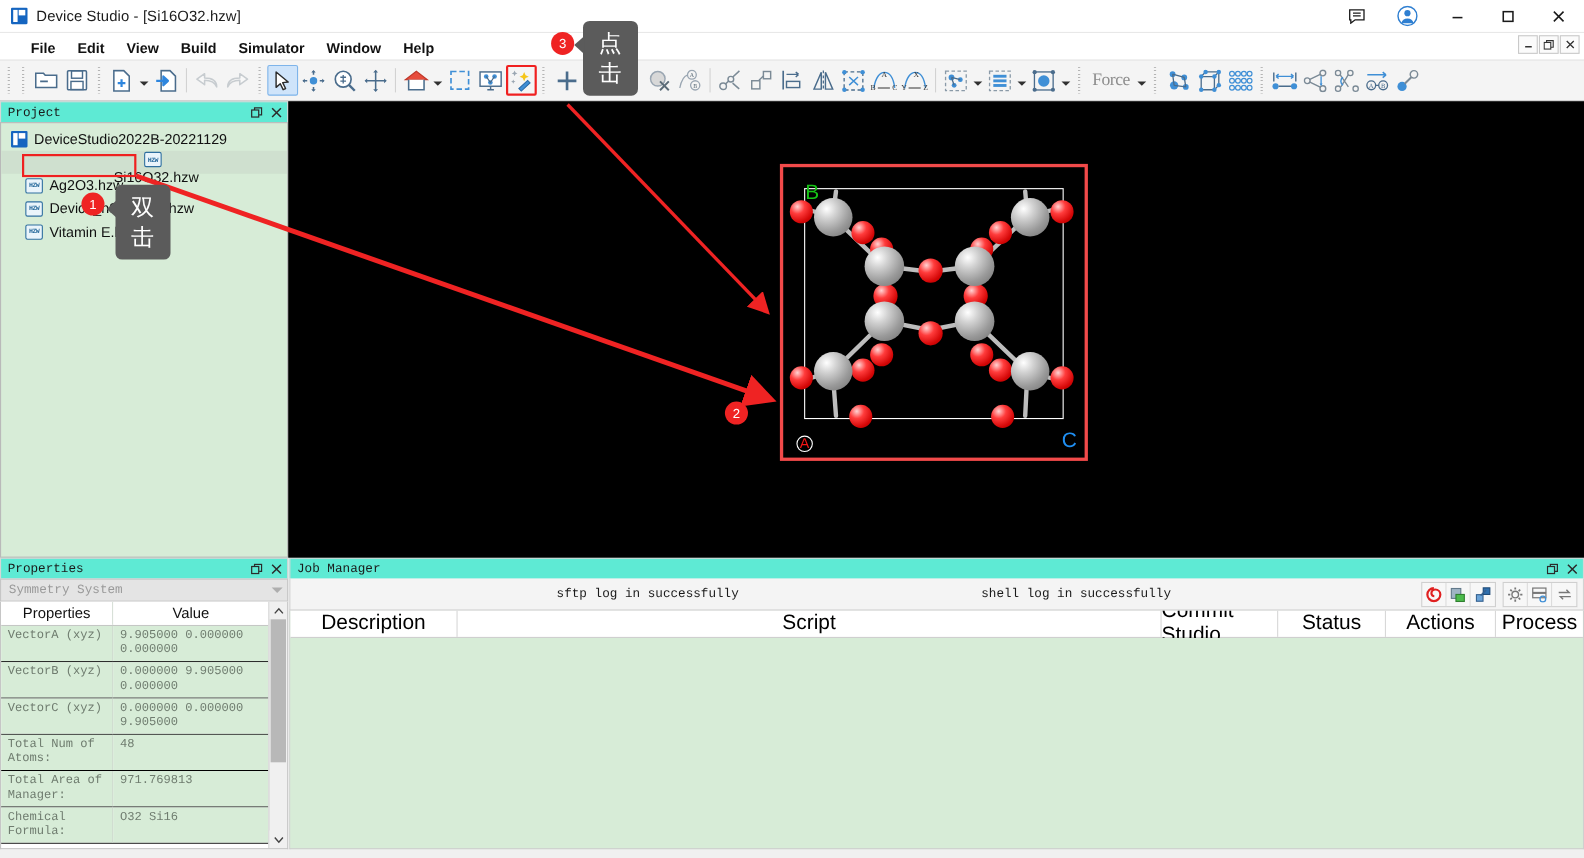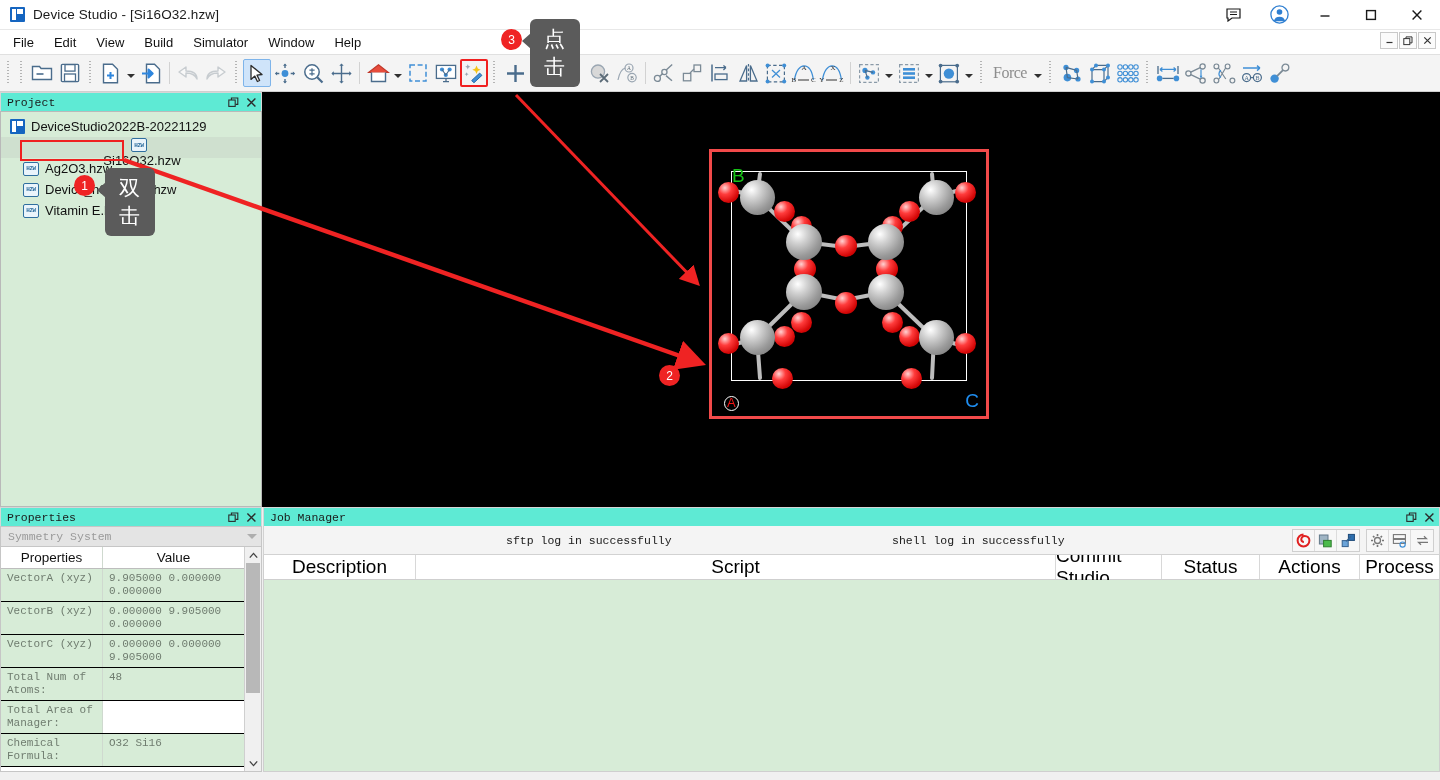--- a/index.html
+++ b/index.html
@@ -14,21 +14,21 @@
   
   .titlebar{height:30px;background:#ffffff;display:flex;align-items:center;padding:0 0 0 10px;border-bottom:1px solid #e8e8e8;}
   .app-logo{width:15px;height:15px;margin-right:8px;position:relative;background:#1565c0;border-radius:1px;flex:none;}
   .app-logo:before{content:"";position:absolute;left:2px;top:2px;width:4px;height:11px;background:#fff;}
   .app-logo:after{content:"";position:absolute;left:7px;top:2px;width:6px;height:5px;background:#fff;}
   .title-text{font-size:13.5px;color:#1b1b1b;letter-spacing:.1px;}
   .tb-right{margin-left:auto;display:flex;align-items:center;height:100%;}
   .tb-btn{width:46px;height:30px;display:flex;align-items:center;justify-content:center;}
 
   
-  .menubar{height:24px;background:#ffffff;display:flex;align-items:center;padding-left:3px;position:relative;}
+  .menubar{height:24px;background:#ffffff;display:flex;align-items:flex-end;padding-left:18px;position:relative;font-weight:bold;}
   .menu-item{padding:3px 10px;font-size:13px;color:#111;cursor:default;}
   .mdi-ctrls{position:absolute;right:4px;top:2px;display:flex;gap:1px;}
   .mdi-btn{width:18px;height:17px;border:1px solid #c9c9c9;background:#fbfbfb;display:flex;align-items:center;justify-content:center;font-size:10px;color:#333;line-height:1;}
 
   
   .toolbar{height:38px;background:#f4f4f4;border-top:1px solid #e0e0e0;border-bottom:1px solid #cfcfcf;display:flex;align-items:center;padding-left:2px;}
   .grip{width:7px;height:24px;margin:0 3px;flex:none;
      background-image:repeating-linear-gradient(to bottom,#b4b4b4 0 1px,transparent 1px 3px);
      background-size:2px 100%;background-repeat:no-repeat;background-position:2px 0;}
   .tsep{width:1px;height:22px;background:#d2d2d2;margin:0 4px;flex:none;}
@@ -688,20 +688,21 @@
         <div class="prow green">
           <div class="pcell k">VectorC (xyz)</div>
           <div class="pcell v">0.000000 0.000000 9.905000</div>
         </div>
         <div class="prow green">
           <div class="pcell k">Total Num of Atoms:</div>
           <div class="pcell v">48</div>
         </div>
         <div class="prow green">
           <div class="pcell k">Total Area of Manager:</div>
+          <div class="pcell v">971.769813</div>
         </div>
         <div class="prow green">
           <div class="pcell k">Chemical Formula:</div>
           <div class="pcell v">O32 Si16</div>
         </div>
       </div>
       <div class="vscroll">
         <div class="sc-arrow">
           <svg width="9" height="7" viewBox="0 0 9 7">
               <path d="M.8 5.6L4.5 1.4l3.7 4.2" fill="none" stroke="#444" stroke-width="1.3"></path>

